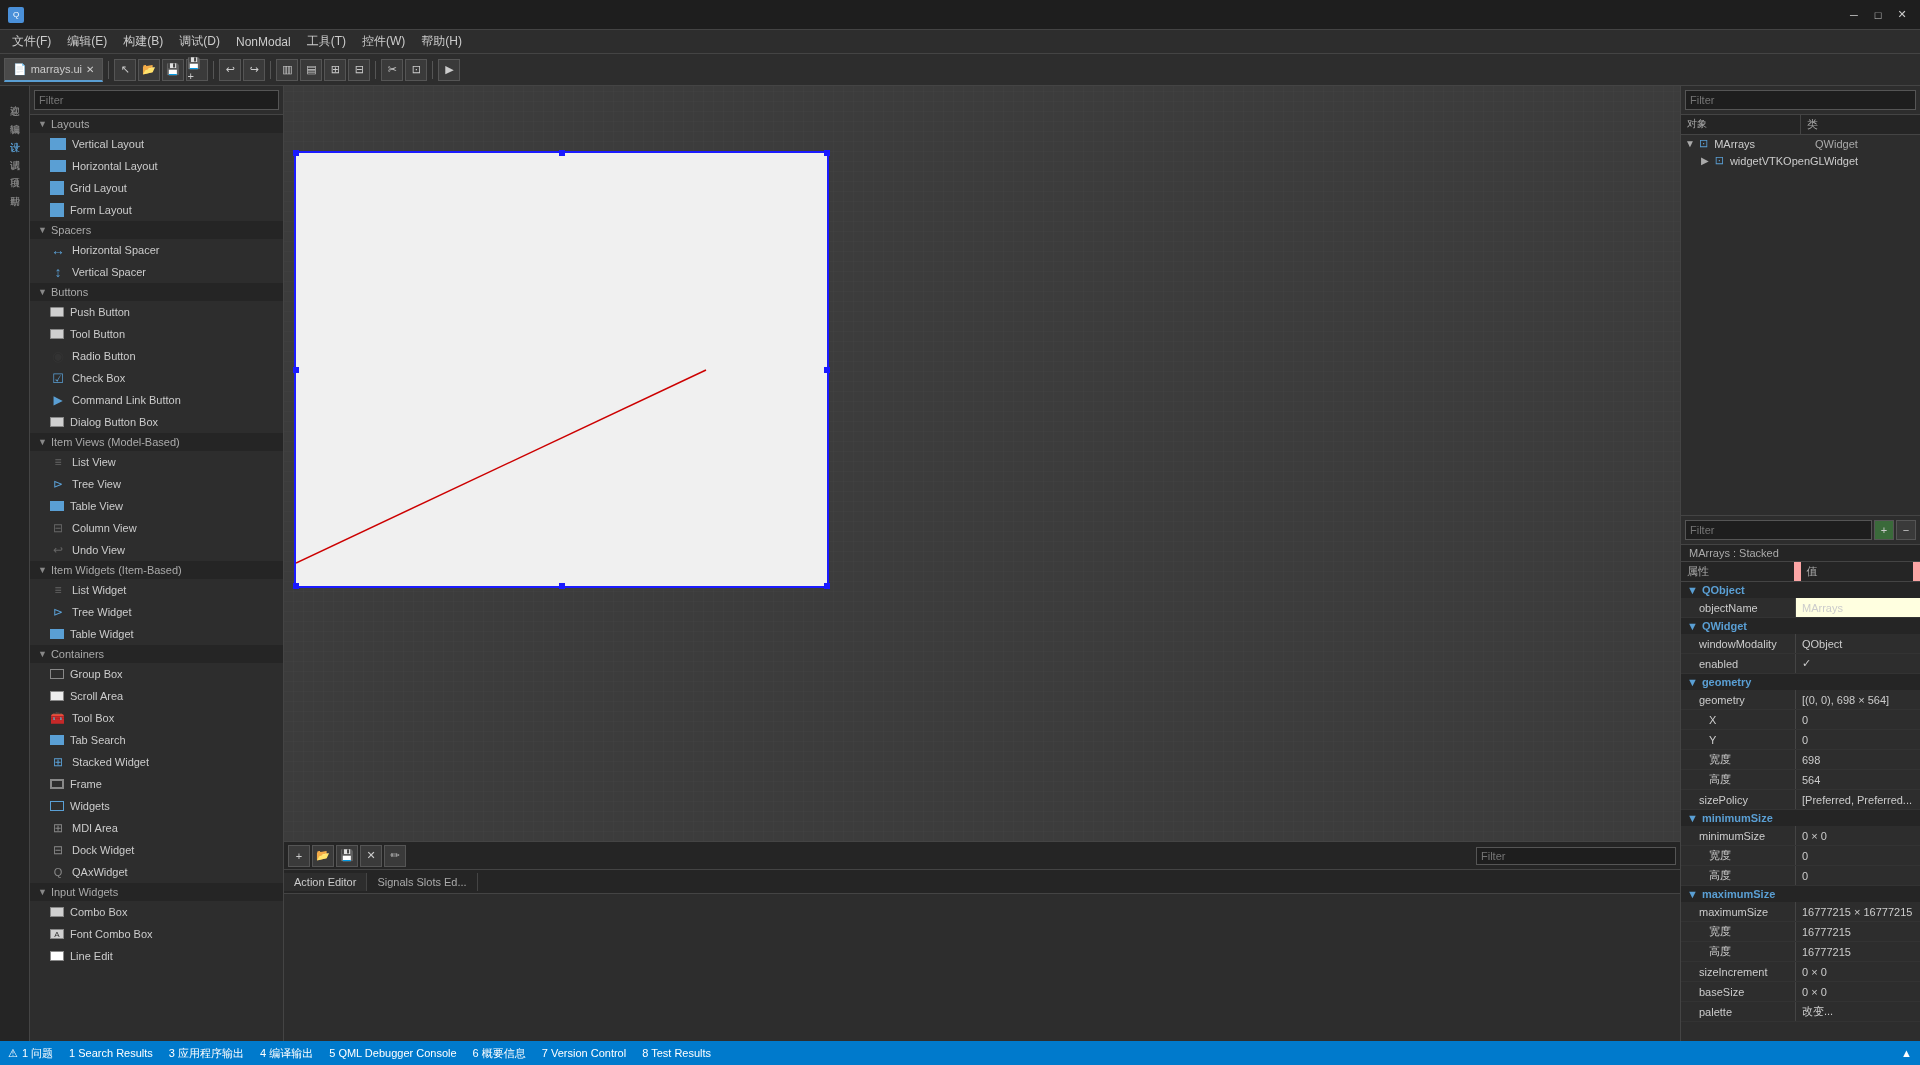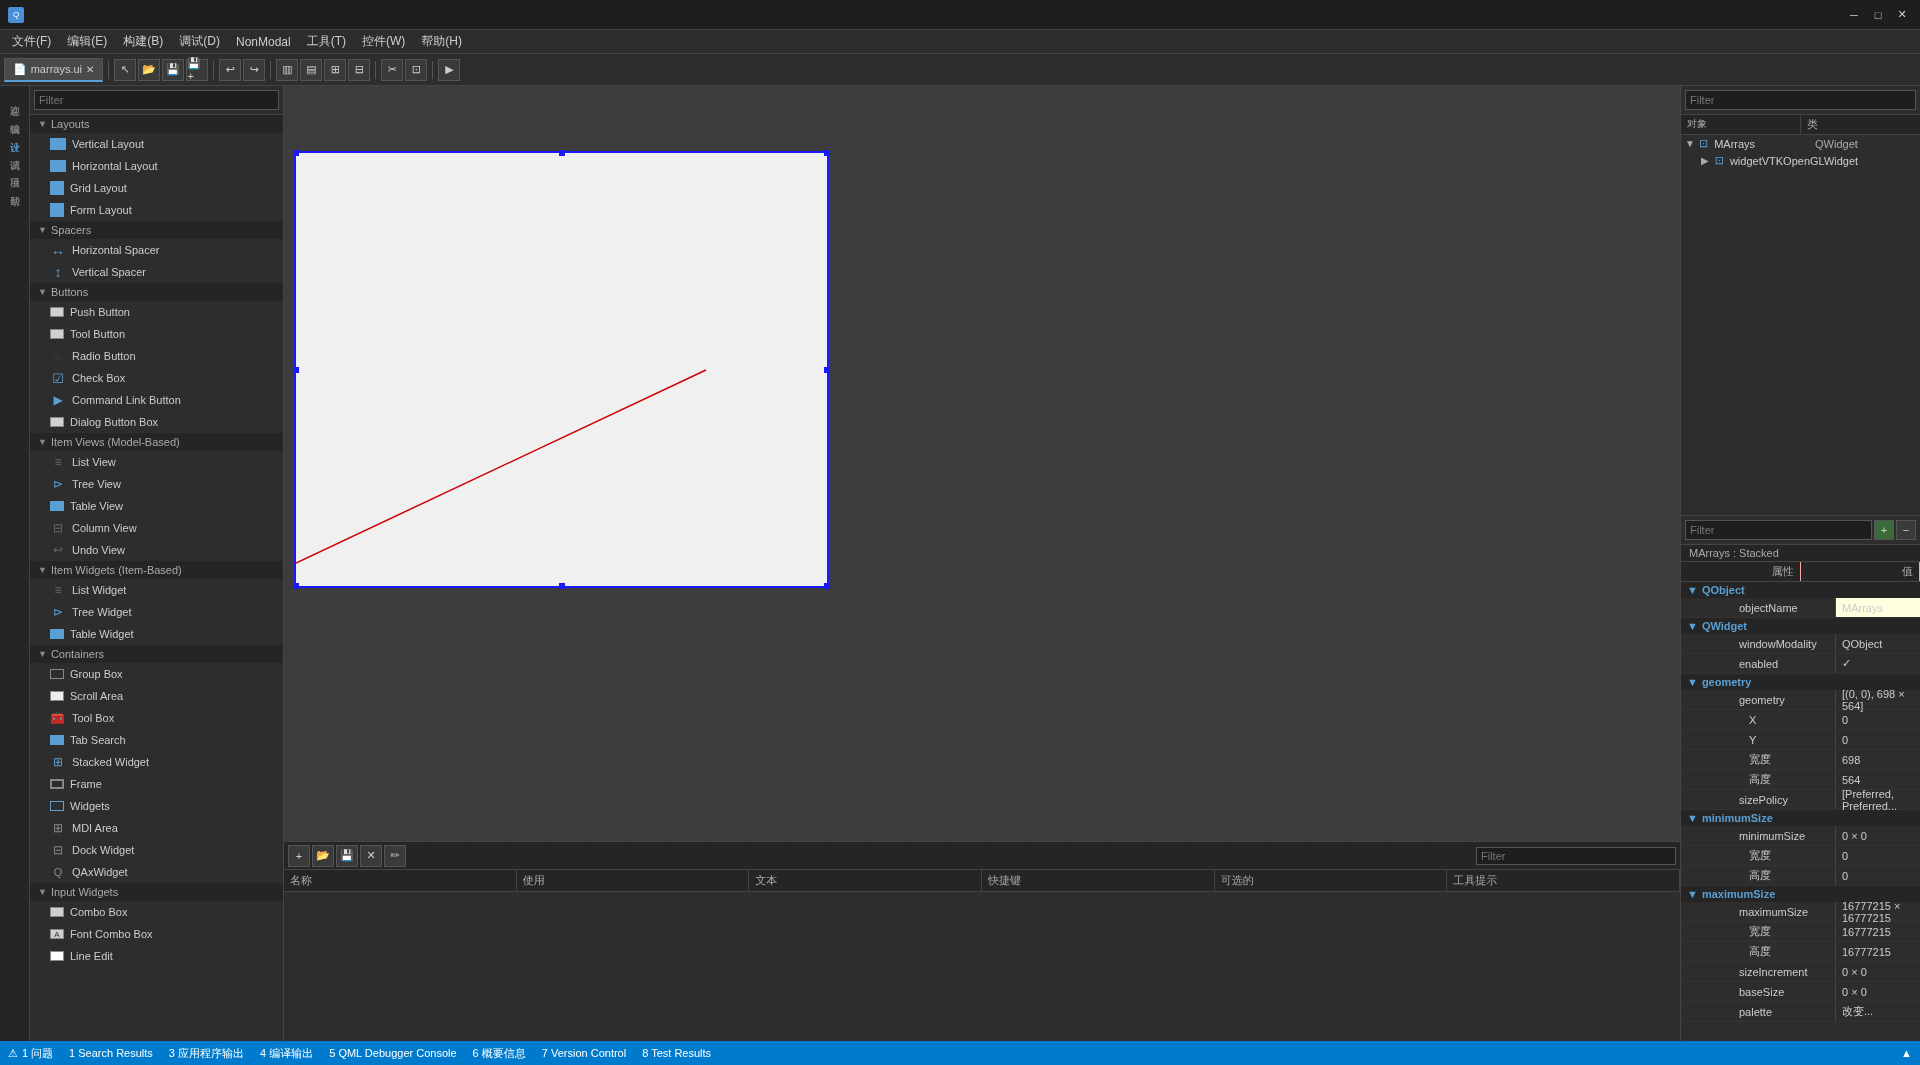--- a/index.html
+++ b/index.html
@@ -57,24 +57,24 @@
     #right-filter { padding: 4px; border-bottom: 1px solid #444; }
     #right-filter input { width: 100%; height: 20px; background: #1e1e1e; border: 1px solid #555; color: #ccc; padding: 0 4px; font-size: 11px; }
     #obj-tree { flex: 1; overflow-y: auto; }
     .tree-item { padding: 2px 8px; display: flex; align-items: center; gap: 4px; cursor: pointer; font-size: 11px; color: #ccc; }
     #right-bottom { flex: 1; display: flex; flex-direction: column; overflow: hidden; }
     #props-filter { padding: 4px; border-bottom: 1px solid #444; display: flex; align-items: center; gap: 2px; }
     #props-filter input { flex: 1; height: 20px; background: #1e1e1e; border: 1px solid #555; color: #ccc; padding: 0 4px; font-size: 11px; }
     .props-btn { width: 20px; height: 20px; background: #3a3a3a; border: 1px solid #555; display: flex; align-items: center; justify-content: center; cursor: pointer; font-size: 11px; }
     #props-title { padding: 2px 8px; font-size: 11px; color: #aaa; background: #252525; border-bottom: 1px solid #444; }
     #props-header { display: flex; background: #252525; border-bottom: 1px solid #444; }
-    .props-th { flex: 1; padding: 2px 6px; font-size: 11px; color: #aaa; border-right: 1px solid #fca5a5; text-align: right; }
+    .props-th { flex: 1; padding: 2px 6px; font-size: 11px; color: #aaa; border-right: 7px solid #fca5a5; }
     #props-content { flex: 1; overflow-y: auto; }
     .props-section { padding: 2px 6px; background: #252525; color: #5a9fd4; font-size: 11px; font-weight: bold; display: flex; align-items: center; gap: 4px; }
-    .props-row { display: flex; height: 20px; border-bottom: 1px solid #333; padding-left: 40px; }
+    .props-row { display: flex; height: 20px; border-bottom: 1px solid #333; }
     .props-key { flex: 0 0 115px; padding: 2px 6px 2px 18px; font-size: 11px; color: #ccc; border-right: 1px solid #444; display: flex; align-items: center; }
     .props-val { flex: 1; padding: 2px 6px; font-size: 11px; color: #ccc; background: #ffffe0; display: flex; align-items: center; }
     .props-val.normal { background: transparent; }
     
     
     #statusbar { height: 24px; background: #007acc; display: flex; align-items: center; padding: 0 8px; font-size: 11px; color: white; gap: 16px; }
     .status-item { display: flex; align-items: center; gap: 4px; cursor: pointer; }
     
     
     #left-actions { width: 30px; background: #252525; border-right: 1px solid #444; display: flex; flex-direction: column; align-items: center; padding: 4px 0; gap: 2px; }
@@ -366,27 +366,23 @@
     <div id="bottom-panel">
       <div id="bottom-toolbar">
         <div class="toolbar-btn">+</div>
         <div class="toolbar-btn">📂</div>
         <div class="toolbar-btn">💾</div>
         <div class="toolbar-btn">✕</div>
         <div class="toolbar-btn">✏</div>
         <div style="flex:1;"></div>
         <input type="text" style="height: 18px; width: 200px; background: rgb(30, 30, 30); border: 1px solid rgb(85, 85, 85); color: rgb(204, 204, 204); padding: 0px 4px; font-size: 11px;" placeholder="Filter">
       </div>
-      <div id="table-header">
-        <div class="th">名称</div>
-        <div class="th">使用</div>
-        <div class="th">文本</div>
-        <div class="th">快捷键</div>
-        <div class="th">可选的</div>
-        <div class="th">工具提示</div>
+      <div id="bottom-tabs">
+        <div class="bottom-tab active">Action Editor</div>
+        <div class="bottom-tab">Signals Slots Ed...</div>
       </div>
       <div id="table-content"></div>
     </div>
   </div>
 
   <div id="right-sidebar">
 
     <div id="right-top">
       <div id="right-filter">
         <input type="text" placeholder="Filter" style="">

